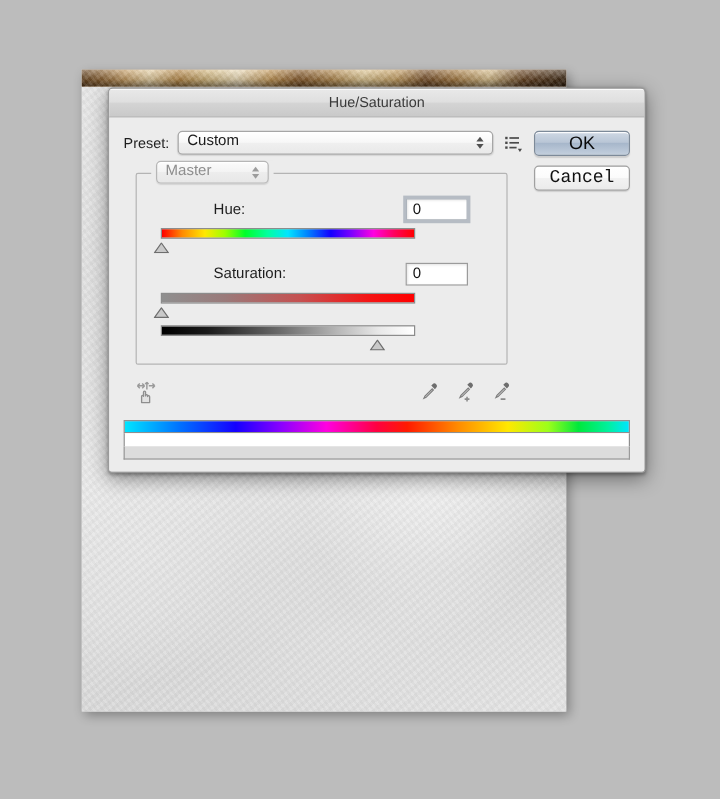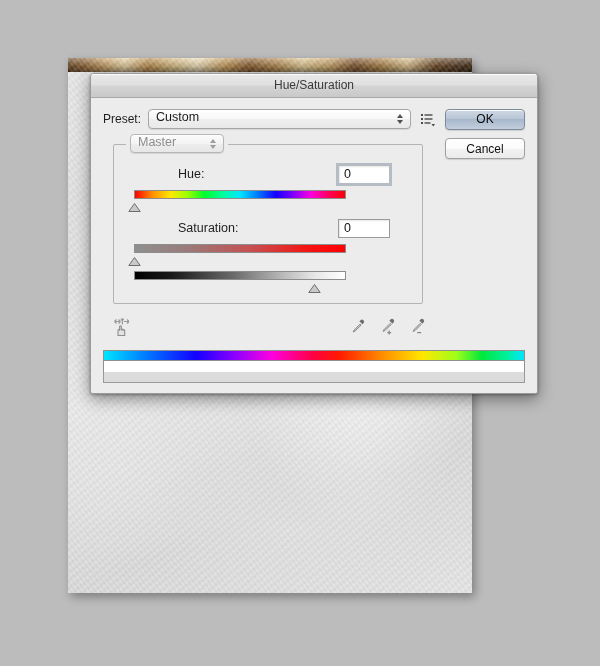--- a/index.html
+++ b/index.html
@@ -141,21 +141,21 @@
     width: 16px;
     height: 16px;
     margin-left: 9px;
     margin-right: 9px;
     flex: 0 0 auto;
   }
 
   .btn {
     width: 80px;
     height: 21px;
-    font-size: 12px;
+    font-size: 15px;
     border-radius: 4px;
     border: 1px solid #a0a0a0;
     display: flex;
     align-items: center;
     justify-content: center;
     box-sizing: border-box;
     box-shadow: 0 1px 1px rgba(0,0,0,0.13), inset 0 1px 0 rgba(255,255,255,0.9);
     user-select: none;
     color: #111;
   }
@@ -164,20 +164,21 @@
     border-color: #7d8a99;
     color: #0a0a0a;
   }
   .btn.plain {
     background: linear-gradient(180deg, #ffffff 0%, #fbfbfb 50%, #f2f2f2 51%, #ebebeb 100%);
   }
   #cancel-button {
     position: absolute;
     right: 12px;
     top: 64px;
+    font-family: Liberation Mono, monospace;
   }
 
   
   #channel-group {
     position: relative;
     margin: 14px 0 0 10px;
     width: 310px;
     border: 1px solid #b4b4b4;
     border-radius: 2px;
     padding: 18px 12px 14px 12px;

